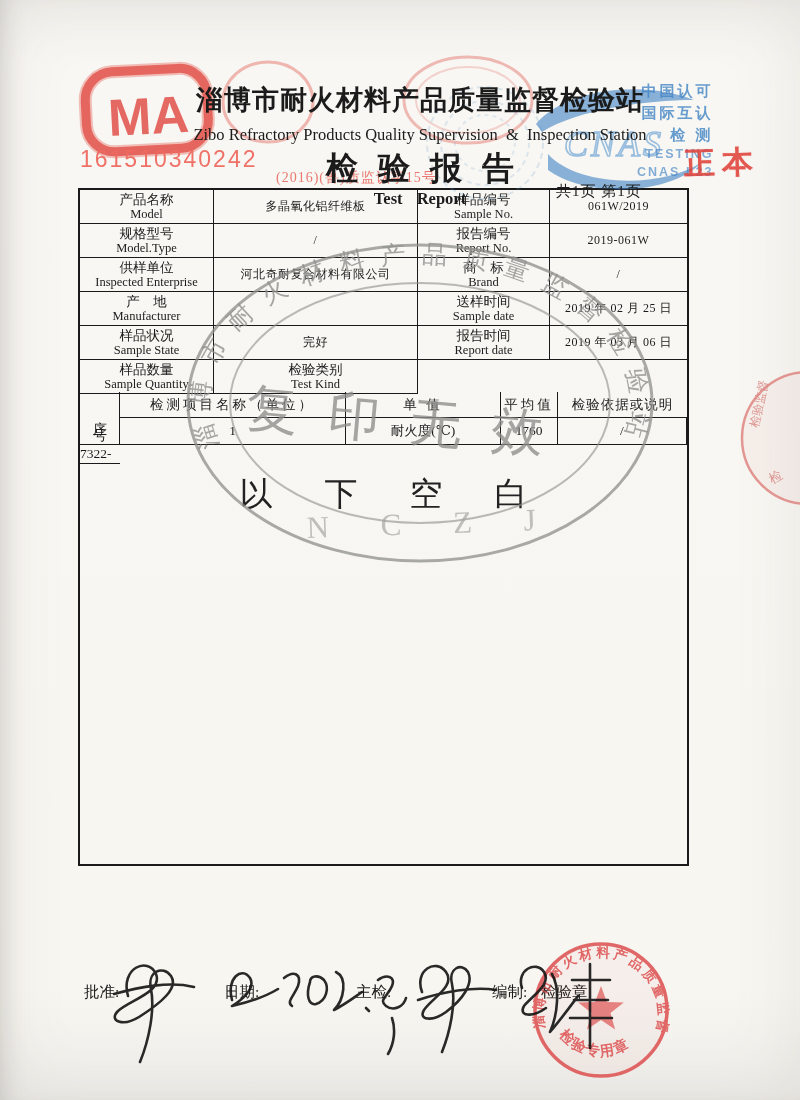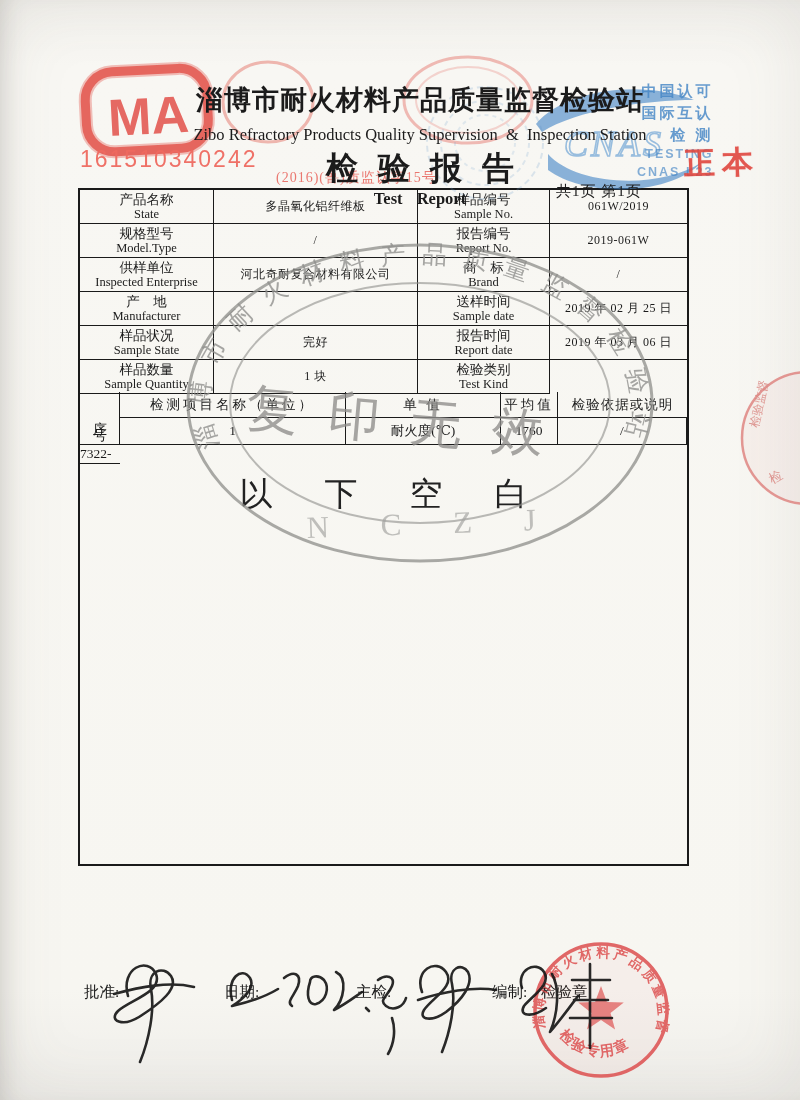--- a/index.html
+++ b/index.html
@@ -98,21 +98,21 @@
     <div class="report-cn">检验报告</div>
     <div class="report-en">Test Report</div>
   </div>
   <div class="abs pages">共1页 第1页</div>
   <div class="abs zhengben">正本</div>
 
   <div class="abs tbl tbl-info">
 
     <div class="cell lbl br bb">
         <span class="cn">产品名称</span>
-        <span class="en">State</span>
+        <span class="en">Model</span>
       </div>
     <div class="cell val br bb">多晶氧化铝纤维板</div>
     <div class="cell lbl br bb">
         <span class="cn">样品编号</span>
         <span class="en">Sample No.</span>
       </div>
     <div class="cell val bb">061W/2019</div>
 
     <div class="cell lbl br bb">
         <span class="cn">规格型号</span>
@@ -155,21 +155,20 @@
     <div class="cell lbl br bb">
         <span class="cn">报告时间</span>
         <span class="en">Report date</span>
       </div>
     <div class="cell val bb">2019 年 03 月 06 日</div>
 
     <div class="cell lbl br bb">
         <span class="cn">样品数量</span>
         <span class="en">Sample Quantity</span>
       </div>
-    <div class="cell val br bb">1 块</div>
     <div class="cell lbl br bb">
         <span class="cn">检验类别</span>
         <span class="en">Test Kind</span>
       </div>
   </div>
 
   <div class="abs tbl tbl-res">
     <div class="cell br bb seq-v" style="grid-row:1/3;">序号</div>
     <div class="cell br bb res-h">检测项目名称（单位）</div>
     <div class="cell br bb res-h">单  值</div>

